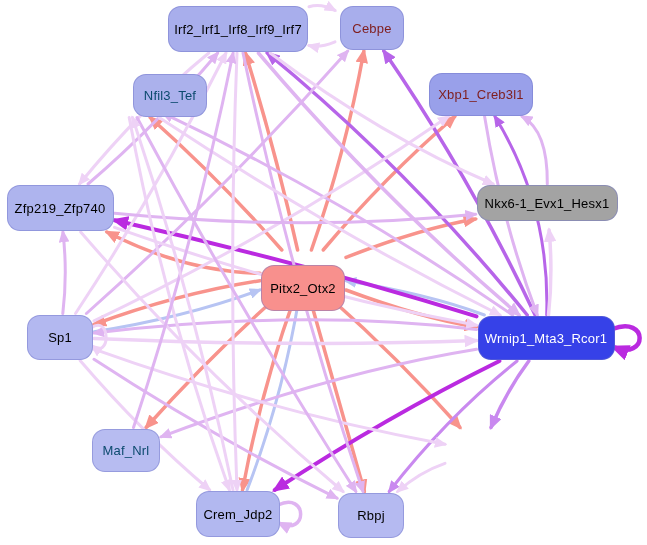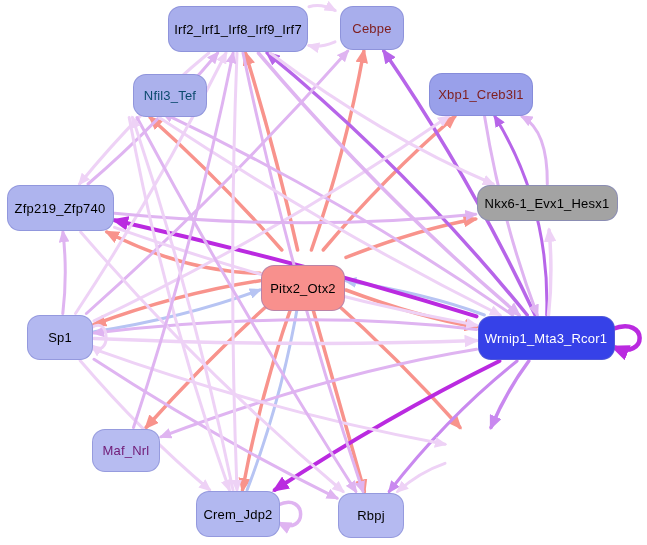--- a/index.html
+++ b/index.html
@@ -116,21 +116,21 @@
     </div>
     <div class="node" style="left: 261px; top: 265px; width: 84px; height: 46px; background: rgb(248, 144, 141); color: rgb(0, 0, 0);">
       <span>Pitx2_Otx2</span>
     </div>
     <div class="node" style="left: 27px; top: 314.5px; width: 66px; height: 45px; background: rgb(179, 184, 240); color: rgb(0, 0, 0); align-items: center;">
       <span>Sp1</span>
     </div>
     <div class="node" style="left: 477.5px; top: 316px; width: 137px; height: 44px; background: rgb(54, 65, 232); color: rgb(255, 255, 255);">
       <span>Wrnip1_Mta3_Rcor1</span>
     </div>
-    <div class="node" style="left: 92px; top: 428.5px; width: 68px; height: 43px; background: rgb(183, 188, 241); color: #701a75;">
+    <div class="node" style="left: 92px; top: 428.5px; width: 68px; height: 43px; background: rgb(183, 188, 241); color: #0c4a6e;">
       <span>Maf_Nrl</span>
     </div>
     <div class="node" style="left: 196px; top: 491px; width: 84px; height: 46px; background: rgb(178, 184, 240); color: rgb(0, 0, 0);">
       <span>Crem_Jdp2</span>
     </div>
     <div class="node" style="left: 338px; top: 492.5px; width: 66px; height: 45px; background: rgb(181, 186, 241); color: rgb(0, 0, 0);">
       <span>Rbpj</span>
     </div>
   </div>
 

